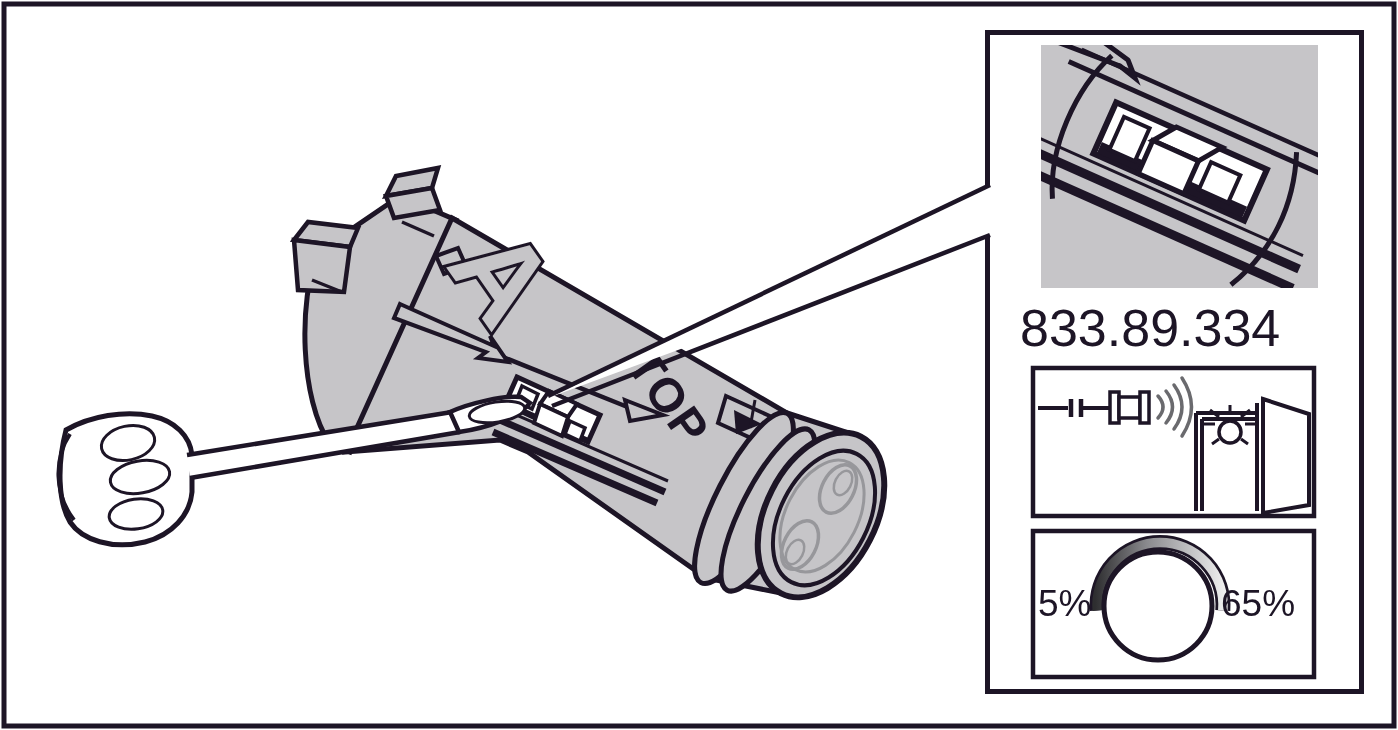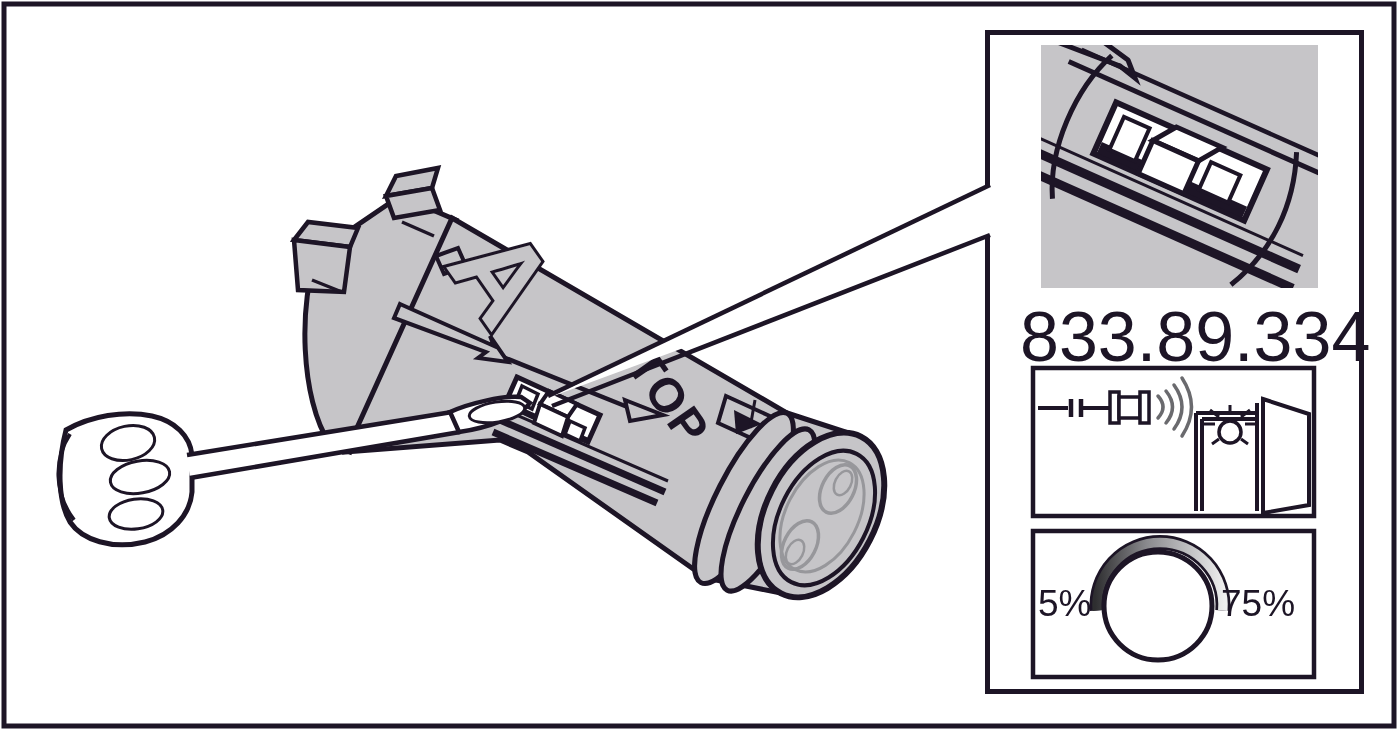--- a/index.html
+++ b/index.html
@@ -12,21 +12,21 @@
   #scene{position:absolute;left:0;top:0;}
   .ln{stroke:var(--line);fill:none;}
   .body-fill{fill:var(--body-gray);stroke:var(--line);}
   .white-fill{fill:#ffffff;stroke:var(--line);}
   .gray-ln{stroke:var(--detail-gray);fill:none;}
   .sig-ln{stroke:var(--signal-gray);fill:none;}
   .mark-text{fill:var(--line);font-family:"Liberation Sans",sans-serif;font-weight:bold;}
   .outline-letter{font-family:"Liberation Sans",sans-serif;font-weight:bold;
                   fill:var(--body-gray);stroke:var(--line);paint-order:stroke;}
   .overlay-label{position:absolute;color:var(--line);line-height:1;white-space:nowrap;}
-  #part-number{left:1020px;top:302px;width:310px;text-align:center;font-size:70px;}
+  #part-number{left:1020px;top:302px;width:310px;font-size:52px;}
   #dim-min{left:1038px;top:585px;font-size:37px;}
   #dim-max{left:1221px;top:585px;font-size:37px;}
 </style>
 </head>
 <body>
 
 <div id="stage">
 
 <svg id="scene" width="1398" height="730" viewBox="0 0 1398 730">
   <defs>
@@ -204,15 +204,15 @@
 
   <g>
     <polygon fill="#ffffff" points="548,398 990,185 990,235"></polygon>
     <path class="ln" stroke-width="4.5" d="M 548,396 L 990,185"></path>
     <path class="ln" stroke-width="4.5" d="M 552,406 L 990,235"></path>
   </g>
 </svg>
 
 <div id="part-number" class="overlay-label">833.89.334</div>
 <div id="dim-min" class="overlay-label">5%</div>
-<div id="dim-max" class="overlay-label">75%</div>
+<div id="dim-max" class="overlay-label">65%</div>
 
 </div>
 
 </body></html>

